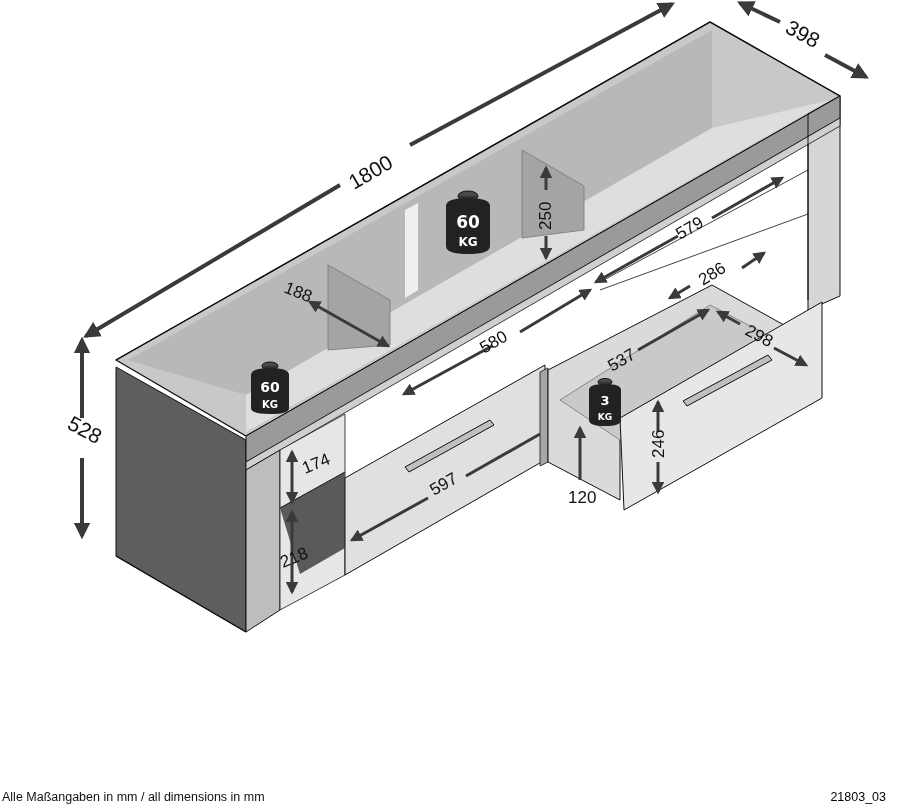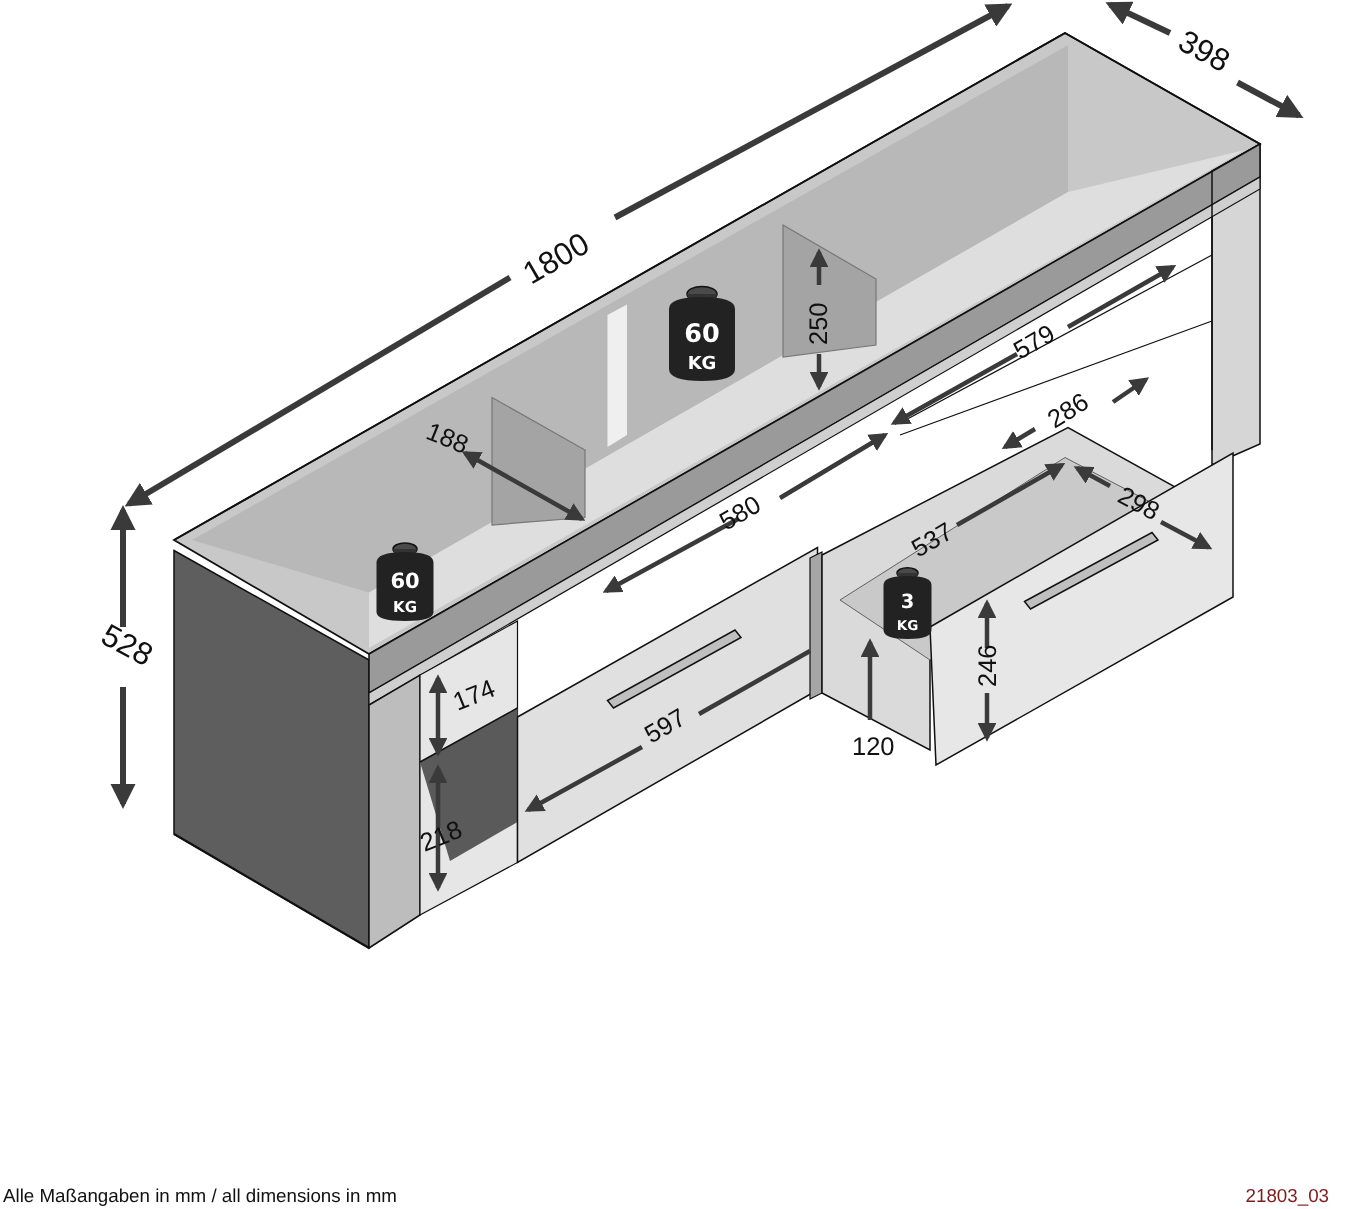--- a/index.html
+++ b/index.html
@@ -3,21 +3,21 @@
   <meta charset="utf-8">
   <style>
     html, body { margin:0; padding:0; background:#ffffff; }
     body { width:900px; height:806px; position:relative; overflow:hidden; font-family:"Liberation Sans", sans-serif; }
     #drawing { position:absolute; left:0; top:0; width:900px; height:806px; }
     .dim { font-family:"Liberation Sans", sans-serif; font-size:17px; fill:#111; }
     .dim-big { font-size:21px; }
     .wt-num { font-family:"DejaVu Sans", sans-serif; font-weight:bold; fill:#fff; font-size:17px; }
     .wt-unit { font-family:"DejaVu Sans", sans-serif; font-weight:bold; fill:#fff; font-size:12px; }
     .footer-left { position:absolute; left:2px; top:790px; font-size:12.5px; color:#111;text-align:right; }
-    .footer-right { position:absolute; right:14px; top:790px; font-size:12.5px; color:#7f1d1d; }
+    .footer-right { position:absolute; right:14px; top:790px; font-size:12.5px; color:#000000; }
   </style>
 </head>
 <body>
 
 <svg id="drawing" viewBox="0 0 900 806" xmlns="http://www.w3.org/2000/svg">
   <defs>
     <marker id="ah" viewBox="0 0 10 10" refX="8" refY="5" markerWidth="4.2" markerHeight="4.2" orient="auto-start-reverse">
       <path d="M0,0 L10,5 L0,10 z" fill="#3a3a3a"></path>
     </marker>
   </defs>

